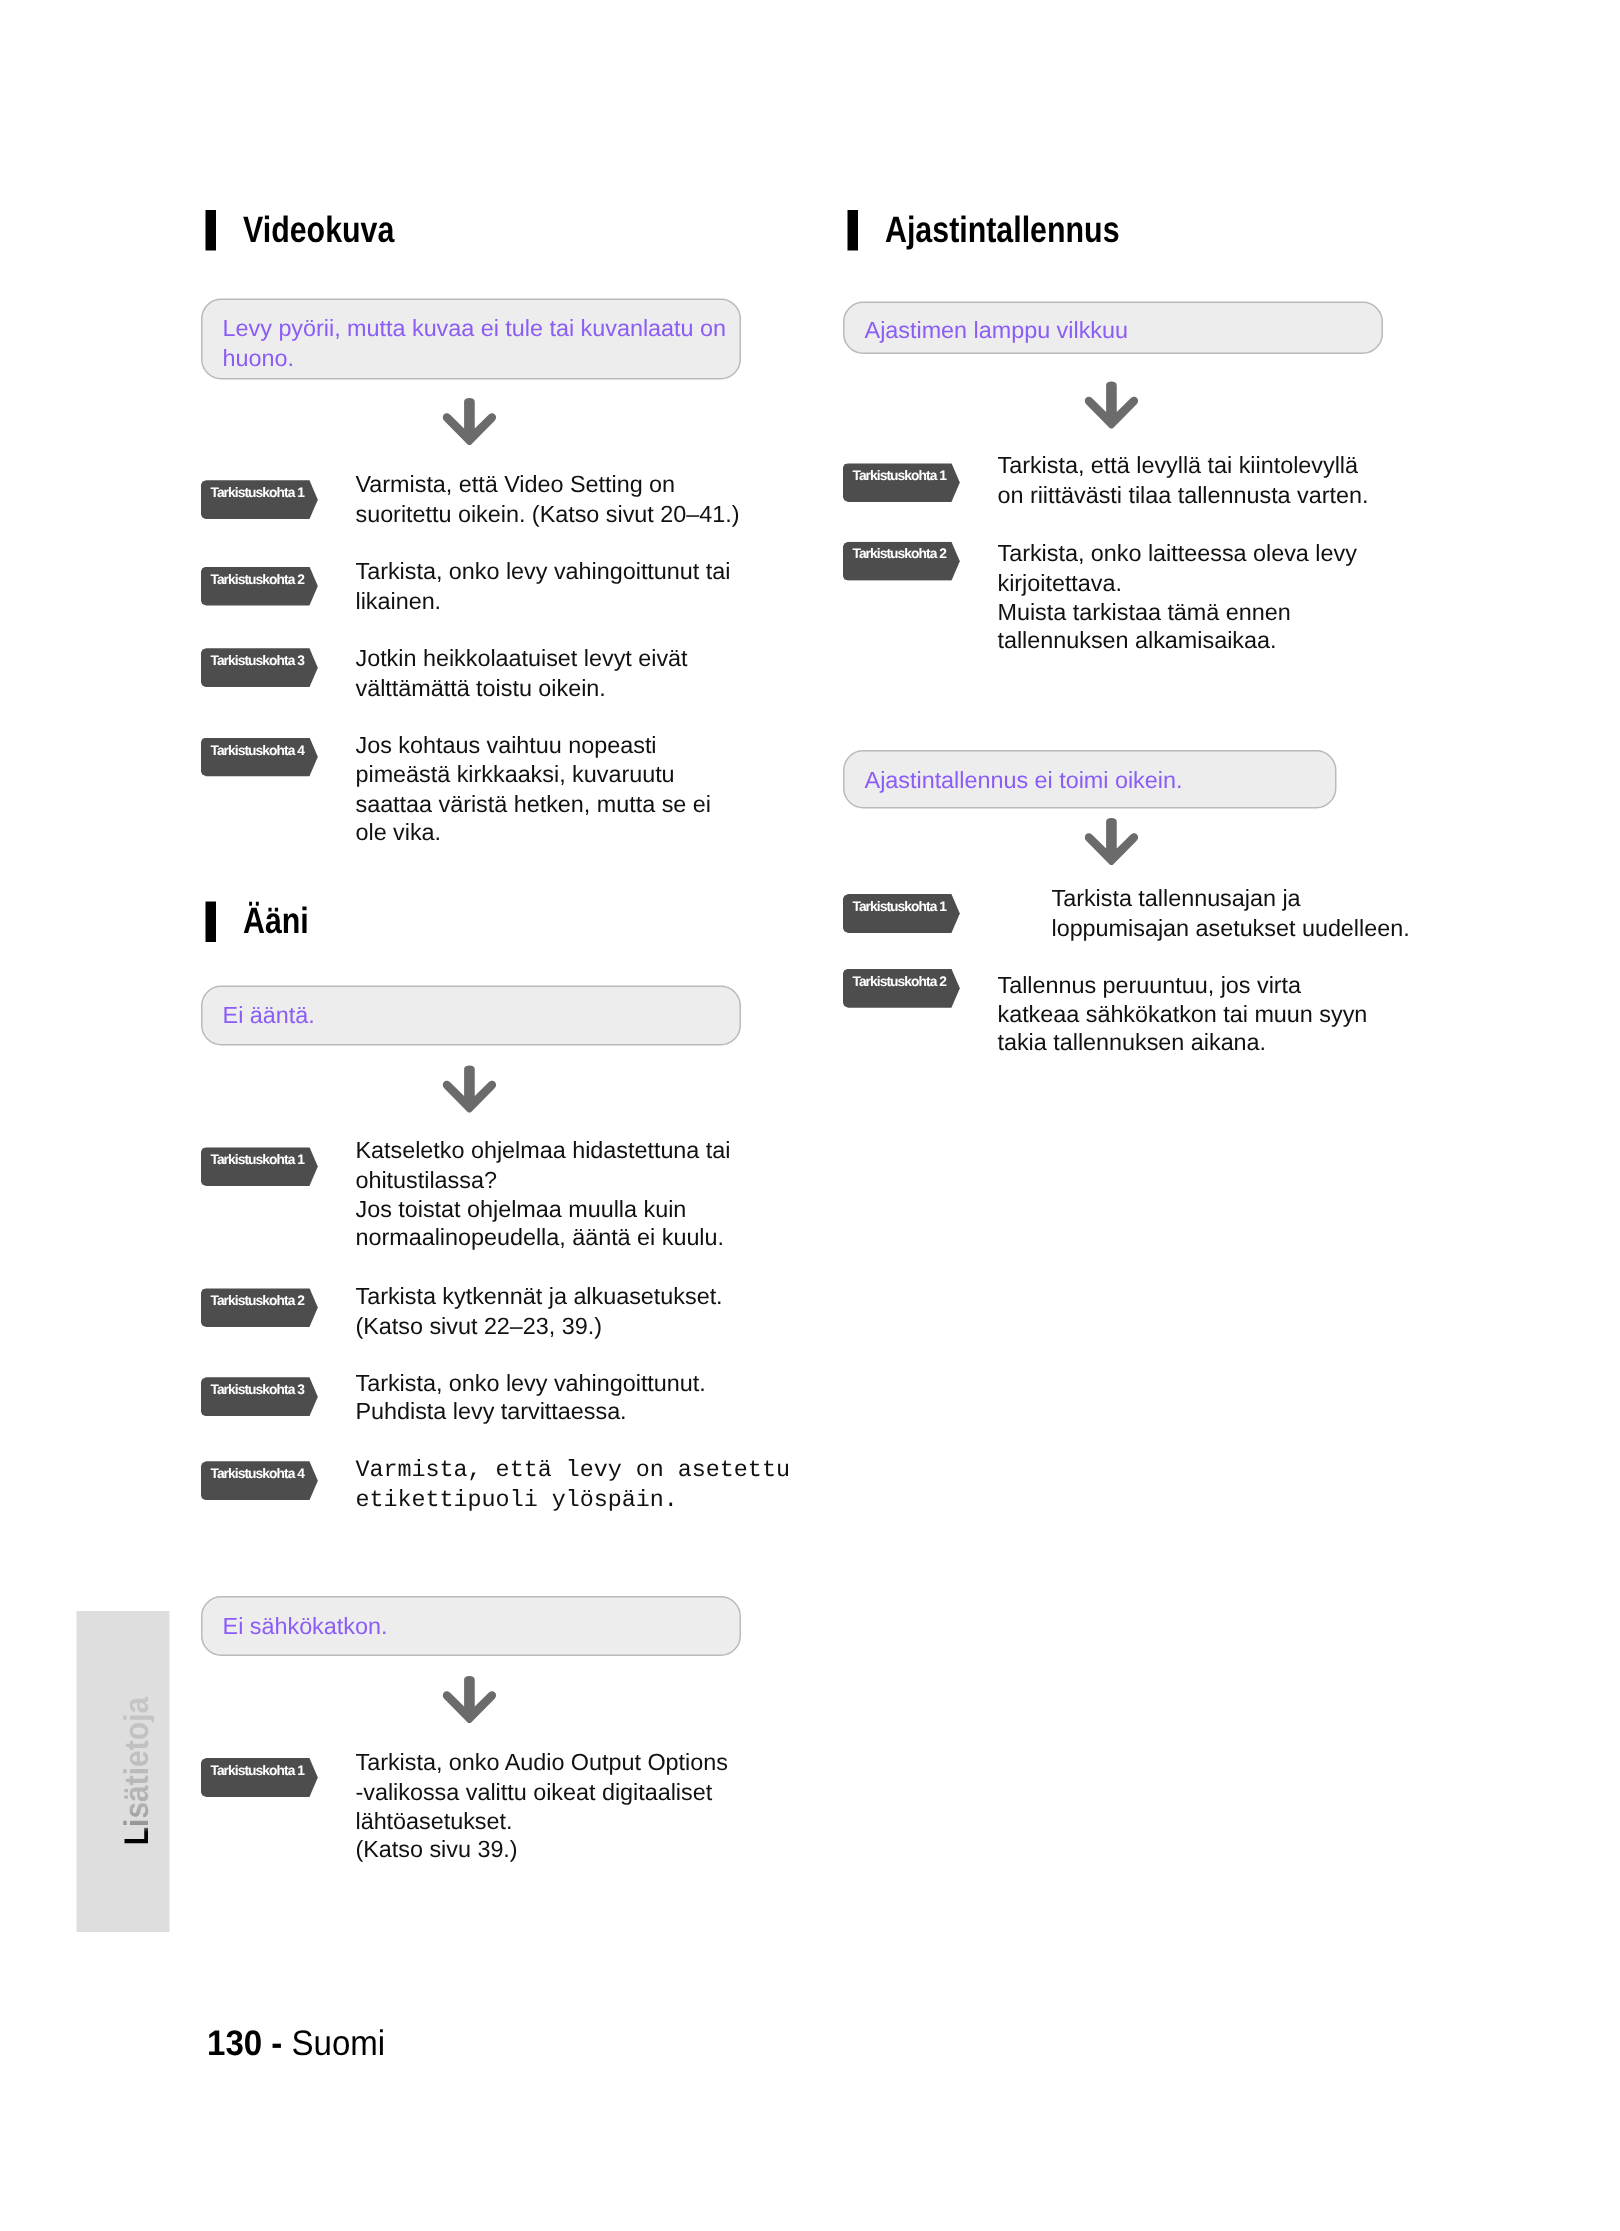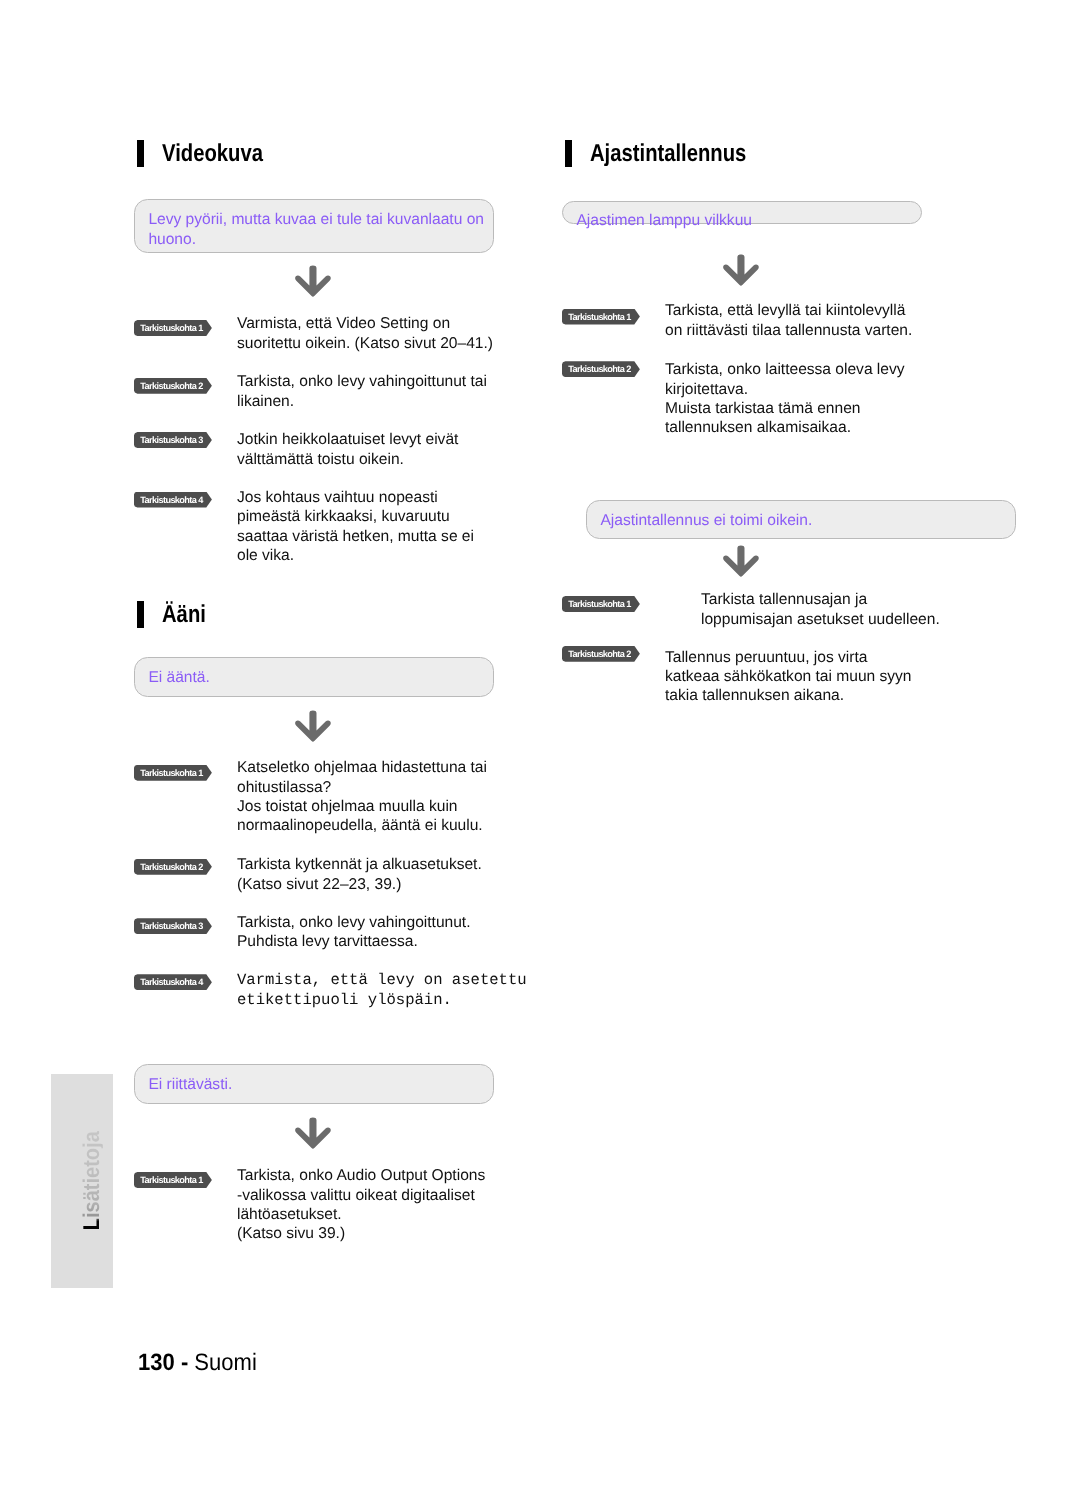--- a/index.html
+++ b/index.html
@@ -47,21 +47,21 @@
     font-size:15.6px;line-height:19.4px;color:#8b5cf6;
     letter-spacing:-0.015px;
   }
   .qbox > div{position:absolute;left:13.8px;white-space:pre;}
 
   .arrow{position:absolute;}
 
   .item{position:absolute;}
   .badge{
     position:absolute;left:0.2px;top:0;
-    display:block;height:16px;box-sizing:border-box;
+    display:block;height:26px;box-sizing:border-box;
     background:#4d4d4d;
     color:#fff;font-size:9.2px;font-weight:700;
     line-height:16px;white-space:nowrap;letter-spacing:-0.62px;
     padding:0 9.2px 0 6.5px;
     -webkit-clip-path:polygon(0 3.6px,1.1px 1.1px,3.6px 0,
         calc(100% - 5.6px) 0, 100% 50%, calc(100% - 5.6px) 100%,
         3.6px 100%, 1.1px calc(100% - 1.1px), 0 calc(100% - 3.6px));
     clip-path:polygon(0 3.6px,1.1px 1.1px,3.6px 0,
         calc(100% - 5.6px) 0, 100% 50%, calc(100% - 5.6px) 100%,
         3.6px 100%, 1.1px calc(100% - 1.1px), 0 calc(100% - 3.6px));
@@ -154,57 +154,57 @@
           <span class="badge">Tarkistuskohta 3</span>
           <div class="itext" style="top: -5.68px;">Tarkista, onko levy vahingoittunut.
 Puhdista levy tarvittaessa.</div>
         </div>
         <div class="item" style="left: 133.6px; top: 974.2px;">
           <span class="badge">Tarkistuskohta 4</span>
           <div class="itext" style="top: -2.98px; font-family: Liberation Mono, monospace;">Varmista, että levy on asetettu
 etikettipuoli ylöspäin.</div>
         </div>
         <div class="qbox" style="left: 133.6px; top: 1064.3px; width: 360px; height: 39.9px;">
-          <div style="top: 9.6px;">Ei riittävästi.</div>
+          <div style="top: 9.6px;">Ei sähkökatkon.</div>
         </div>
         <svg class="arrow" style="left:294.8px;top:1117.1px" width="36" height="32.4" viewBox="0 0 36 32.4">
           <path fill="#6b6b6b" d="M17.9 0.4 C20.1 0.4 21.5 1.2 21.5 2.9 L21.5 20.6 L30.6 11.6 C32.1 10.1 33.9 10.2 35.0 11.3 C36.1 12.4 36.1 14.2 34.6 15.7 L19.3 31.1 C18.5 31.9 17.3 31.9 16.6 31.1 L1.3 15.7 C-0.2 14.2 -0.2 12.4 0.9 11.3 C2.0 10.2 3.8 10.1 5.3 11.6 L14.4 20.6 L14.4 2.9 C14.4 1.2 15.8 0.4 17.9 0.4 Z"></path>
         </svg>
         <div class="item" style="left: 133.6px; top: 1172px;">
           <span class="badge">Tarkistuskohta 1</span>
           <div class="itext" style="top: -5.88px;">Tarkista, onko Audio Output Options
 -valikossa valittu oikeat digitaaliset
 lähtöasetukset.
 (Katso sivu 39.)</div>
         </div>
       </div>
       <div>
         <div class="sec-head" style="left: 561.6px; top: 140px;">
           <span class="bar"></span>
           <span class="title">Ajastintallennus</span>
         </div>
-        <div class="qbox" style="left: 561.6px; top: 201.4px; width: 360.5px; height: 23px; text-align: center;">
+        <div class="qbox" style="left: 561.6px; top: 201.4px; width: 360.5px; height: 35px; text-align: center;">
           <div style="top: 8.2px;">Ajastimen lamppu vilkkuu</div>
         </div>
         <svg class="arrow" style="left:722.9px;top:254px" width="36" height="32.4" viewBox="0 0 36 32.4">
           <path fill="#6b6b6b" d="M17.9 0.4 C20.1 0.4 21.5 1.2 21.5 2.9 L21.5 20.6 L30.6 11.6 C32.1 10.1 33.9 10.2 35.0 11.3 C36.1 12.4 36.1 14.2 34.6 15.7 L19.3 31.1 C18.5 31.9 17.3 31.9 16.6 31.1 L1.3 15.7 C-0.2 14.2 -0.2 12.4 0.9 11.3 C2.0 10.2 3.8 10.1 5.3 11.6 L14.4 20.6 L14.4 2.9 C14.4 1.2 15.8 0.4 17.9 0.4 Z"></path>
         </svg>
         <div class="item" style="left: 561.6px; top: 308.6px;">
           <span class="badge">Tarkistuskohta 1</span>
           <div class="itext" style="top: -7.38px;">Tarkista, että levyllä tai kiintolevyllä
 on riittävästi tilaa tallennusta varten.</div>
         </div>
         <div class="item" style="left: 561.6px; top: 361.2px;">
           <span class="badge">Tarkistuskohta 2</span>
           <div class="itext" style="top: -1.08px;">Tarkista, onko laitteessa oleva levy
 kirjoitettava.
 Muista tarkistaa tämä ennen
 tallennuksen alkamisaikaa.</div>
         </div>
-        <div class="qbox" style="left: 561.6px; top: 500px; width: 430px; height: 38.6px; margin-left: 24px;">
+        <div class="qbox" style="left: 561.6px; top: 500px; width: 329px; height: 38.6px;">
           <div style="top: 9.6px;">Ajastintallennus ei toimi oikein.</div>
         </div>
         <svg class="arrow" style="left:722.9px;top:545px" width="36" height="32.4" viewBox="0 0 36 32.4">
           <path fill="#6b6b6b" d="M17.9 0.4 C20.1 0.4 21.5 1.2 21.5 2.9 L21.5 20.6 L30.6 11.6 C32.1 10.1 33.9 10.2 35.0 11.3 C36.1 12.4 36.1 14.2 34.6 15.7 L19.3 31.1 C18.5 31.9 17.3 31.9 16.6 31.1 L1.3 15.7 C-0.2 14.2 -0.2 12.4 0.9 11.3 C2.0 10.2 3.8 10.1 5.3 11.6 L14.4 20.6 L14.4 2.9 C14.4 1.2 15.8 0.4 17.9 0.4 Z"></path>
         </svg>
         <div class="item" style="left: 561.6px; top: 596px;">
           <span class="badge">Tarkistuskohta 1</span>
           <div class="itext" style="top: -5.78px; margin-left: 36px;">Tarkista tallennusajan ja
 loppumisajan asetukset uudelleen.</div>
         </div>

